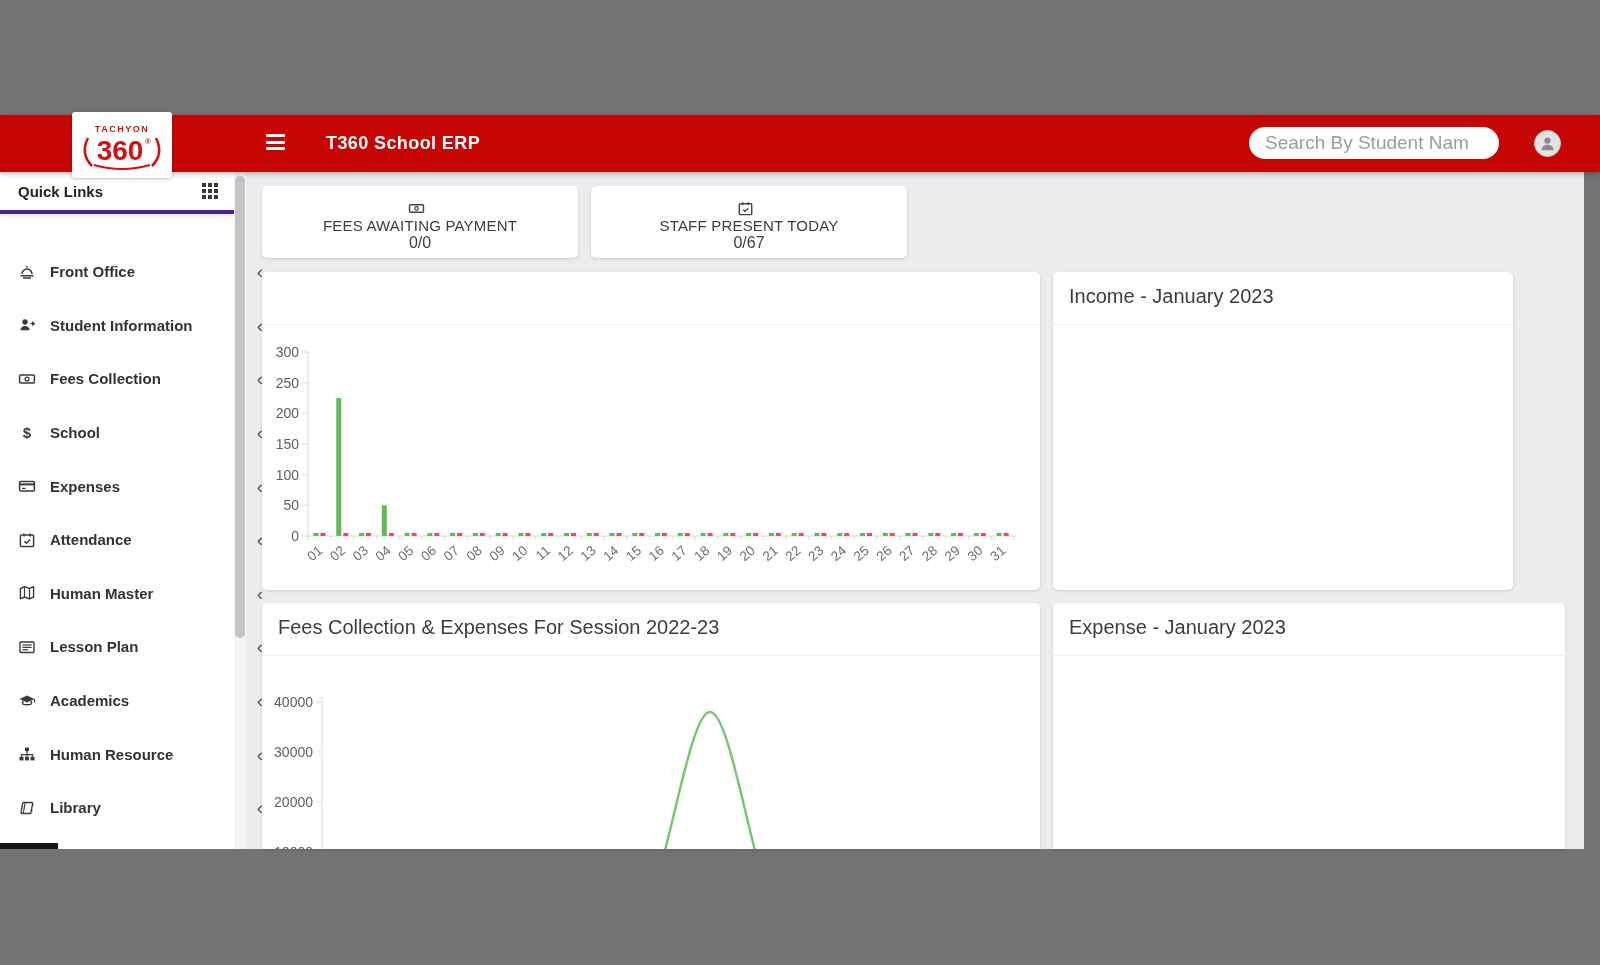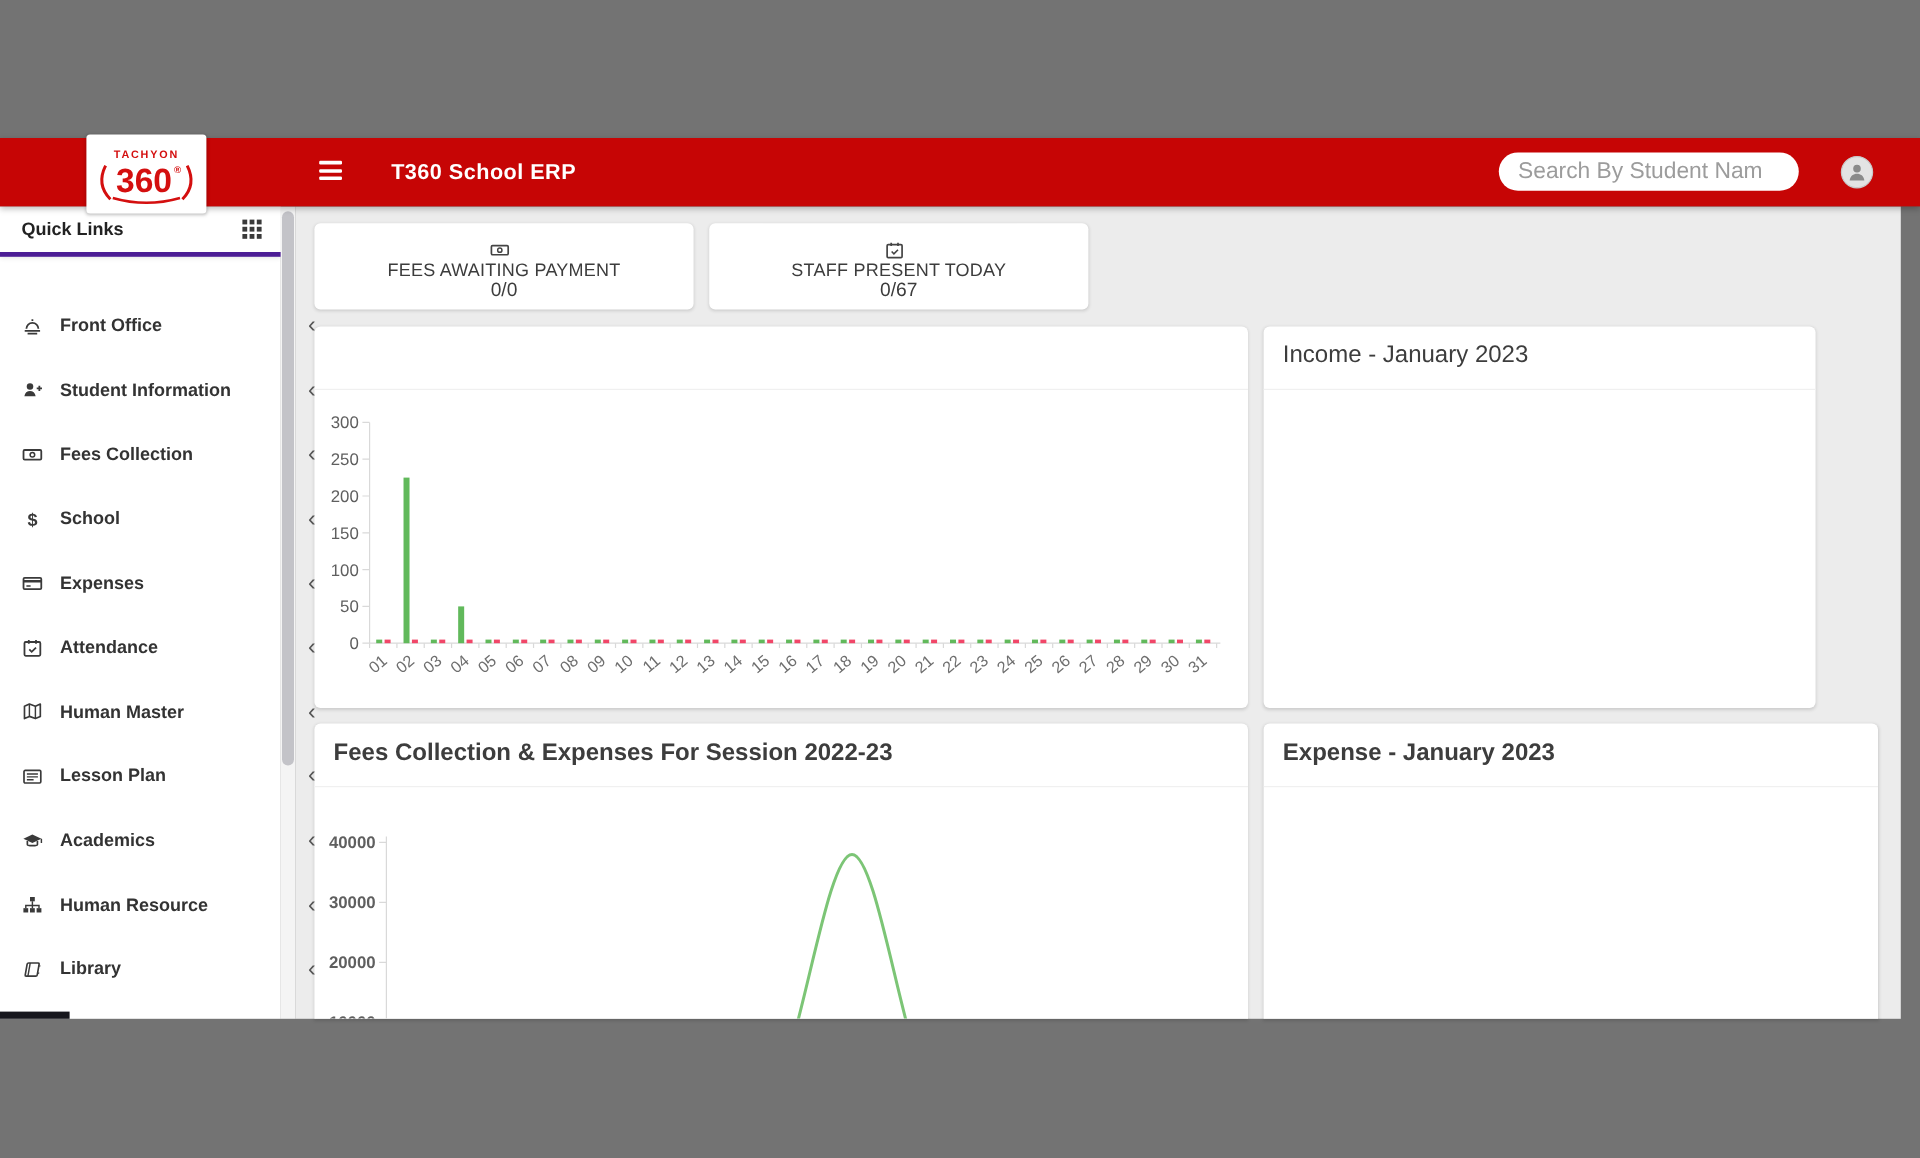--- a/index.html
+++ b/index.html
@@ -51,21 +51,21 @@
   .stat-card { display:flex; flex-direction:column; padding:14px 14px 0 14px; }
   .stat-top { display:flex; align-items:center;flex-direction:column; }
   .stat-top .stat-icon { width:17px; height:17px; margin-right:8px; flex:0 0 17px; }
   .stat-label { font-size:15px; color:#3c3c3c; letter-spacing:.2px; flex:1; }
   .stat-value { font-size:16px; color:#3c3c3c; }
   .stat-progress { margin-top:15px; height:5px; border-radius:3px; background:#e4e4e4; }
 
   .panel-title { position:absolute; left:16px; top:13px; font-size:20px; color:#3d3d3d; }
   .panel-divider { position:absolute; left:0; top:52px; width:100%; height:1px; background:#f0f0f0; }
   .chart-svg { position:absolute; left:0; top:0; }
-  #chart2-card, #expense-card { border-radius:5px 5px 0 0; overflow:hidden;font-weight:bold; }
+  #chart2-card, #expense-card { border-radius:5px 5px 0 0; overflow:hidden; }
 
   .bottom-strip { position:absolute; left:0; top:843px; width:58px; height:6px; background:#17171d; z-index:7; }
 
   svg text { font-family:"Liberation Sans", sans-serif; }
 </style>
 </head>
 <body>
 
 <div class="screen">
 

